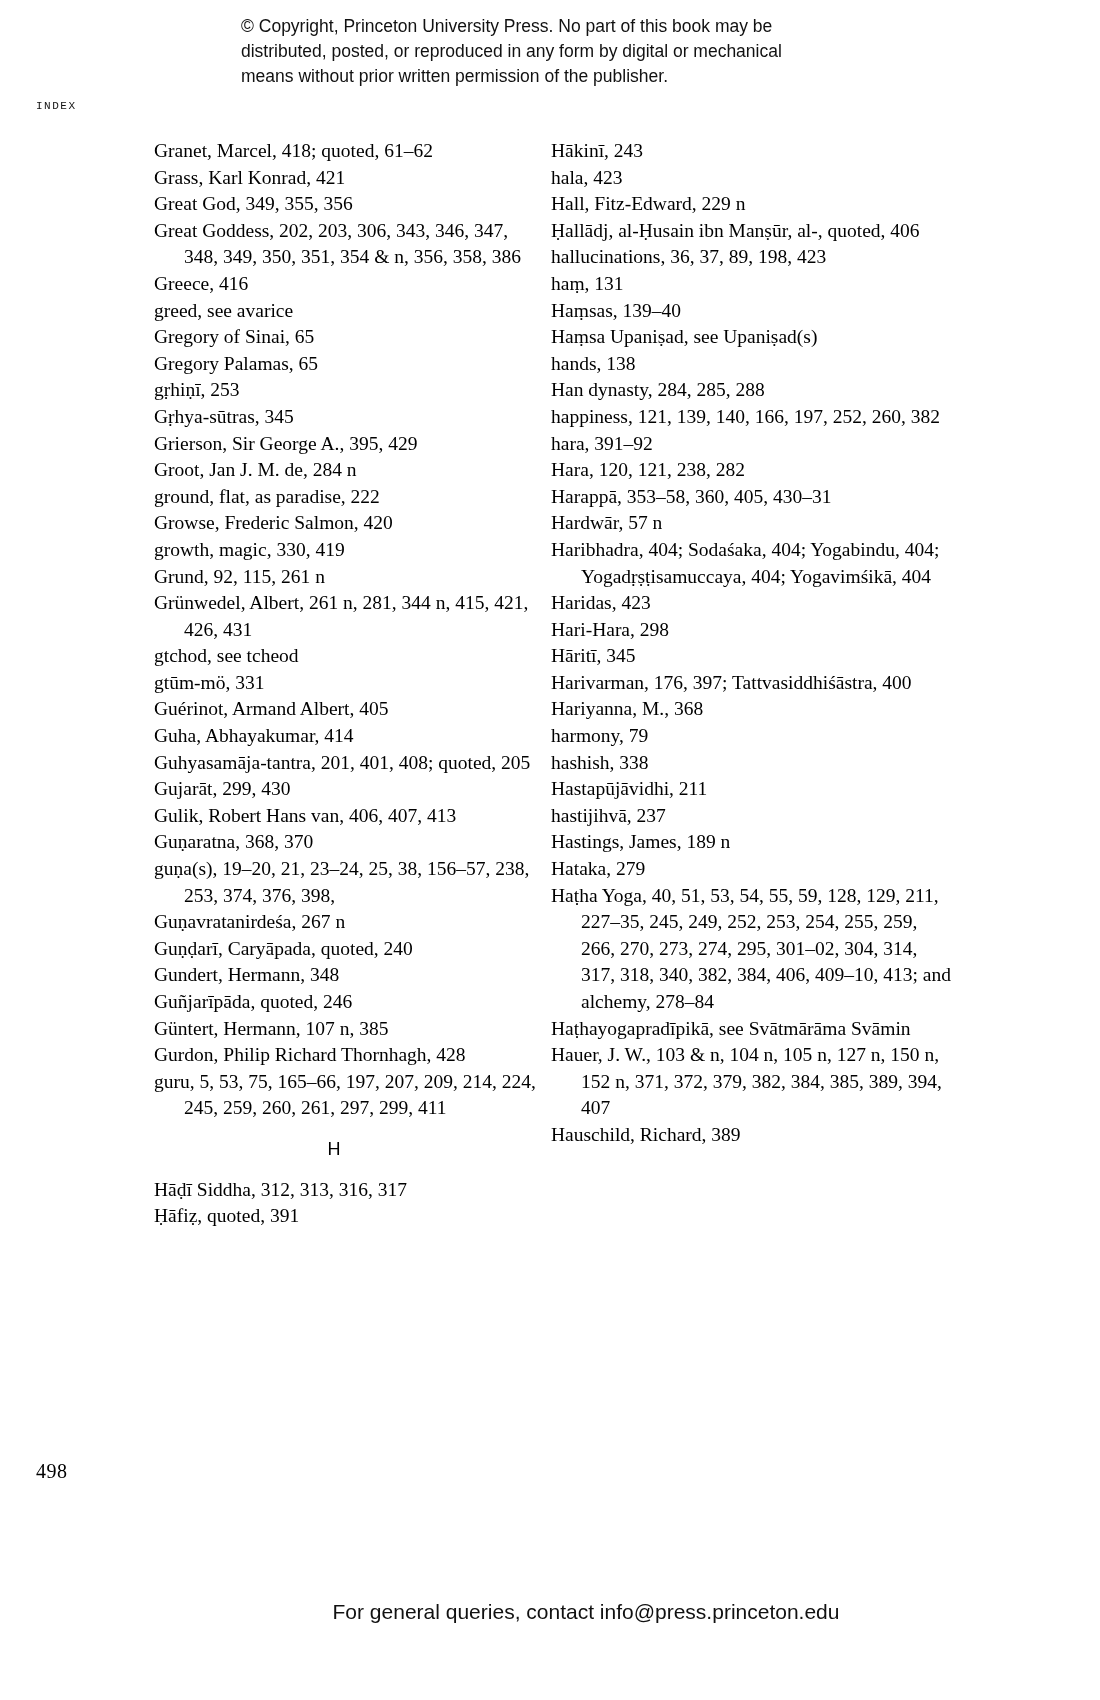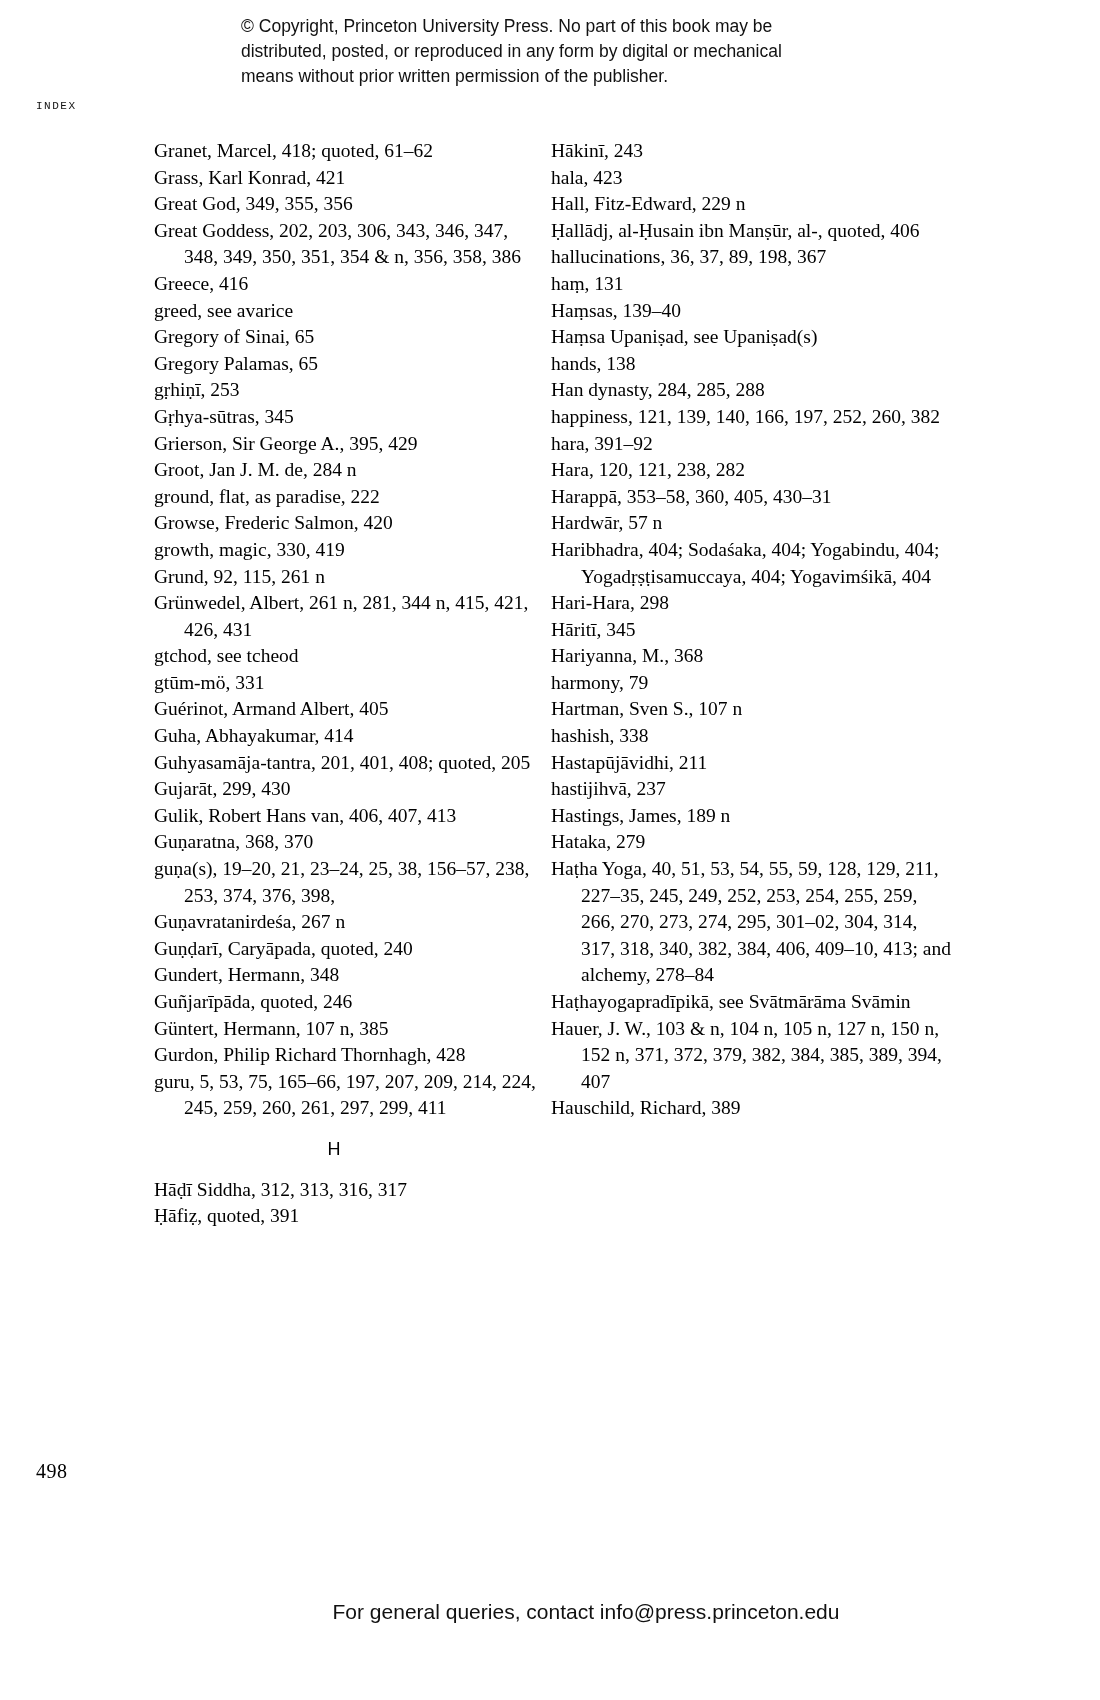--- a/index.html
+++ b/index.html
@@ -146,37 +146,38 @@
 
       <p class="entry">Hāḍī Siddha, 312, 313, 316, 317</p>
       <p class="entry">Ḥāfiẓ, quoted, 391</p>
     </div>
 
     <div class="col col-right">
       <p class="entry">Hākinī, 243</p>
       <p class="entry">hala, 423</p>
       <p class="entry">Hall, Fitz-Edward, 229 n</p>
       <p class="entry">Ḥallādj, al-Ḥusain ibn Manṣūr, al-, quoted, 406</p>
-      <p class="entry">hallucinations, 36, 37, 89, 198, 367</p>
+      <p class="entry">hallucinations, 36, 37, 89, 198, 423</p>
       <p class="entry">haṃ, 131</p>
       <p class="entry">Haṃsas, 139–40</p>
       <p class="entry">Haṃsa Upaniṣad, see Upaniṣad(s)</p>
       <p class="entry">hands, 138</p>
       <p class="entry">Han dynasty, 284, 285, 288</p>
       <p class="entry">happiness, 121, 139, 140, 166, 197, 252, 260, 382</p>
       <p class="entry">hara, 391–92</p>
       <p class="entry">Hara, 120, 121, 238, 282</p>
       <p class="entry">Harappā, 353–58, 360, 405, 430–31</p>
       <p class="entry">Hardwār, 57 n</p>
       <p class="entry">Haribhadra, 404; Sodaśaka, 404; Yogabindu, 404; Yogadṛṣṭisamuccaya, 404; Yogavimśikā, 404</p>
+      <p class="entry">Haridas, 423</p>
       <p class="entry">Hari-Hara, 298</p>
       <p class="entry">Hāritī, 345</p>
+      <p class="entry">Harivarman, 176, 397; Tattvasiddhiśāstra, 400</p>
       <p class="entry">Hariyanna, M., 368</p>
       <p class="entry">harmony, 79</p>
-      <p class="entry">Hartman, Sven S., 107 n</p>
       <p class="entry">hashish, 338</p>
       <p class="entry">Hastapūjāvidhi, 211</p>
       <p class="entry">hastijihvā, 237</p>
       <p class="entry">Hastings, James, 189 n</p>
       <p class="entry">Hataka, 279</p>
       <p class="entry">Haṭha Yoga, 40, 51, 53, 54, 55, 59, 128, 129, 211, 227–35, 245, 249, 252, 253, 254, 255, 259, 266, 270, 273, 274, 295, 301–02, 304, 314, 317, 318, 340, 382, 384, 406, 409–10, 413; and alchemy, 278–84</p>
       <p class="entry">Haṭhayogapradīpikā, see Svātmārāma Svāmin</p>
       <p class="entry">Hauer, J. W., 103 &amp; n, 104 n, 105 n, 127 n, 150 n, 152 n, 371, 372, 379, 382, 384, 385, 389, 394, 407</p>
       <p class="entry">Hauschild, Richard, 389</p>
     </div>

